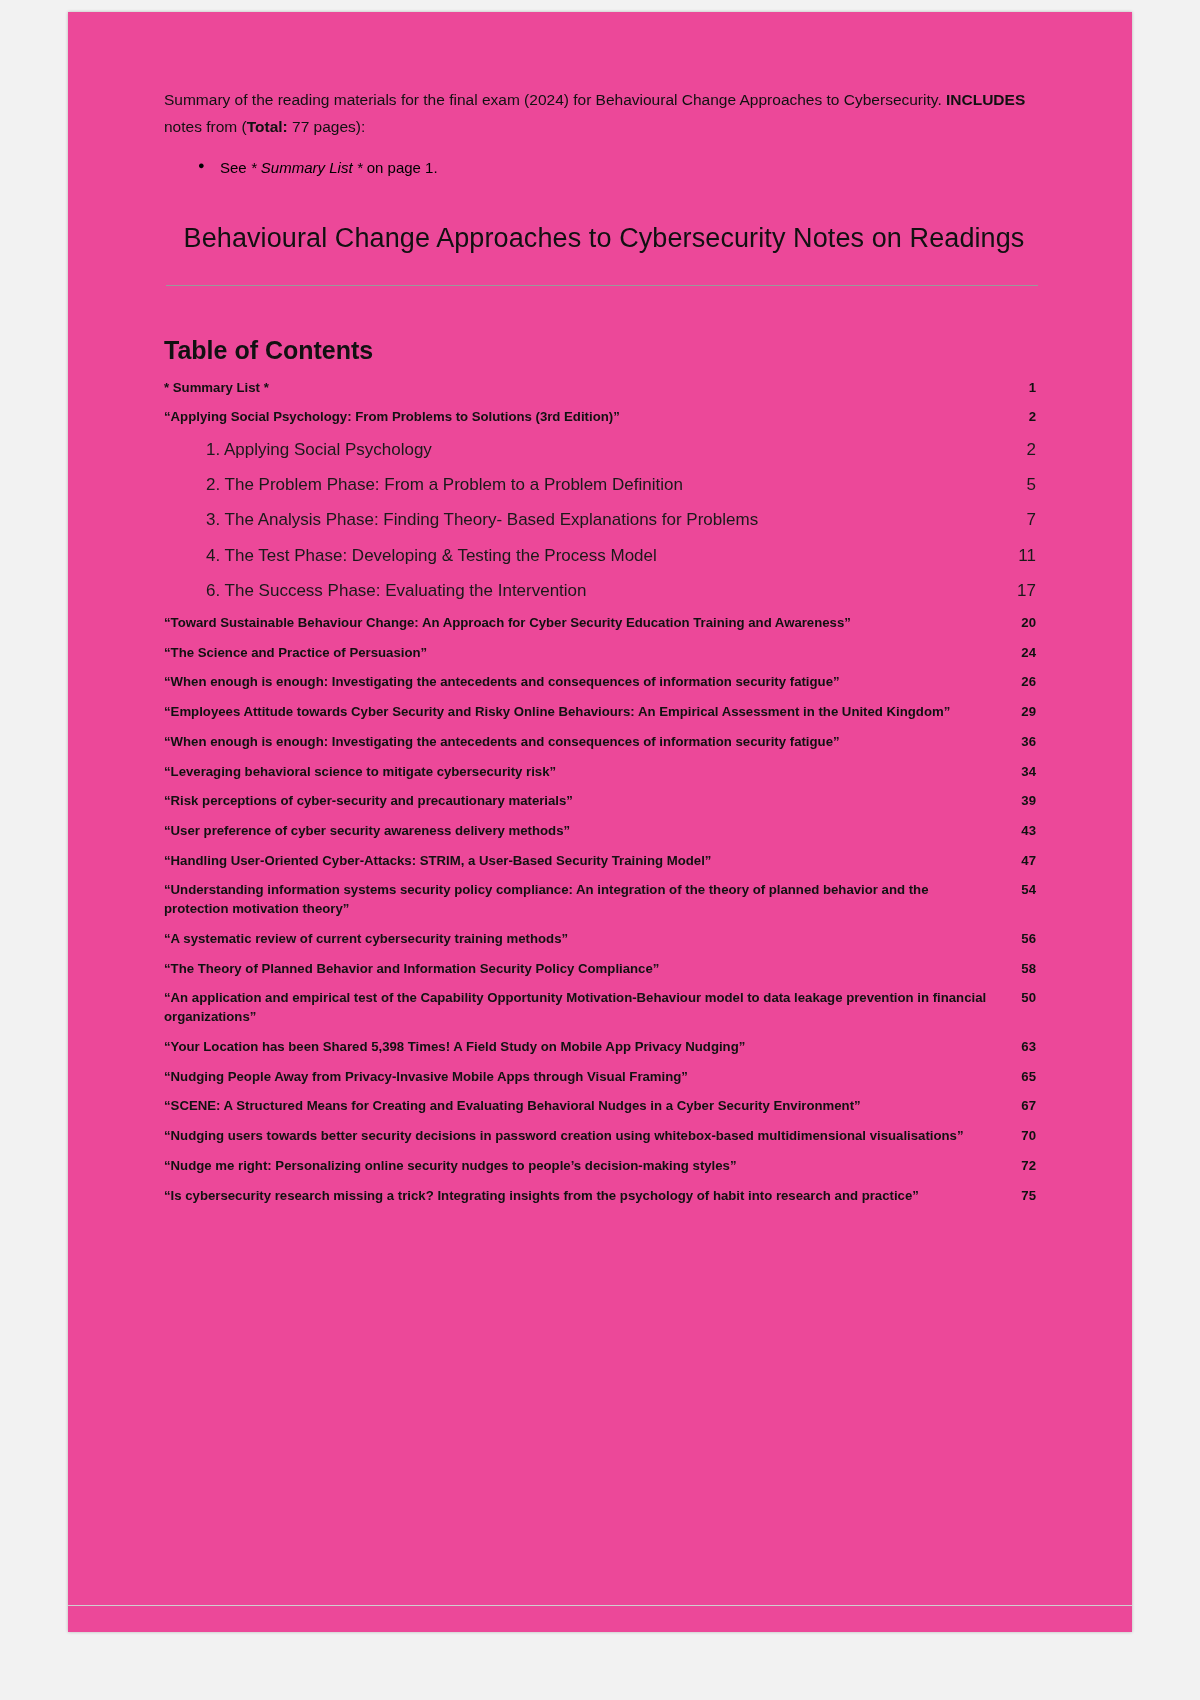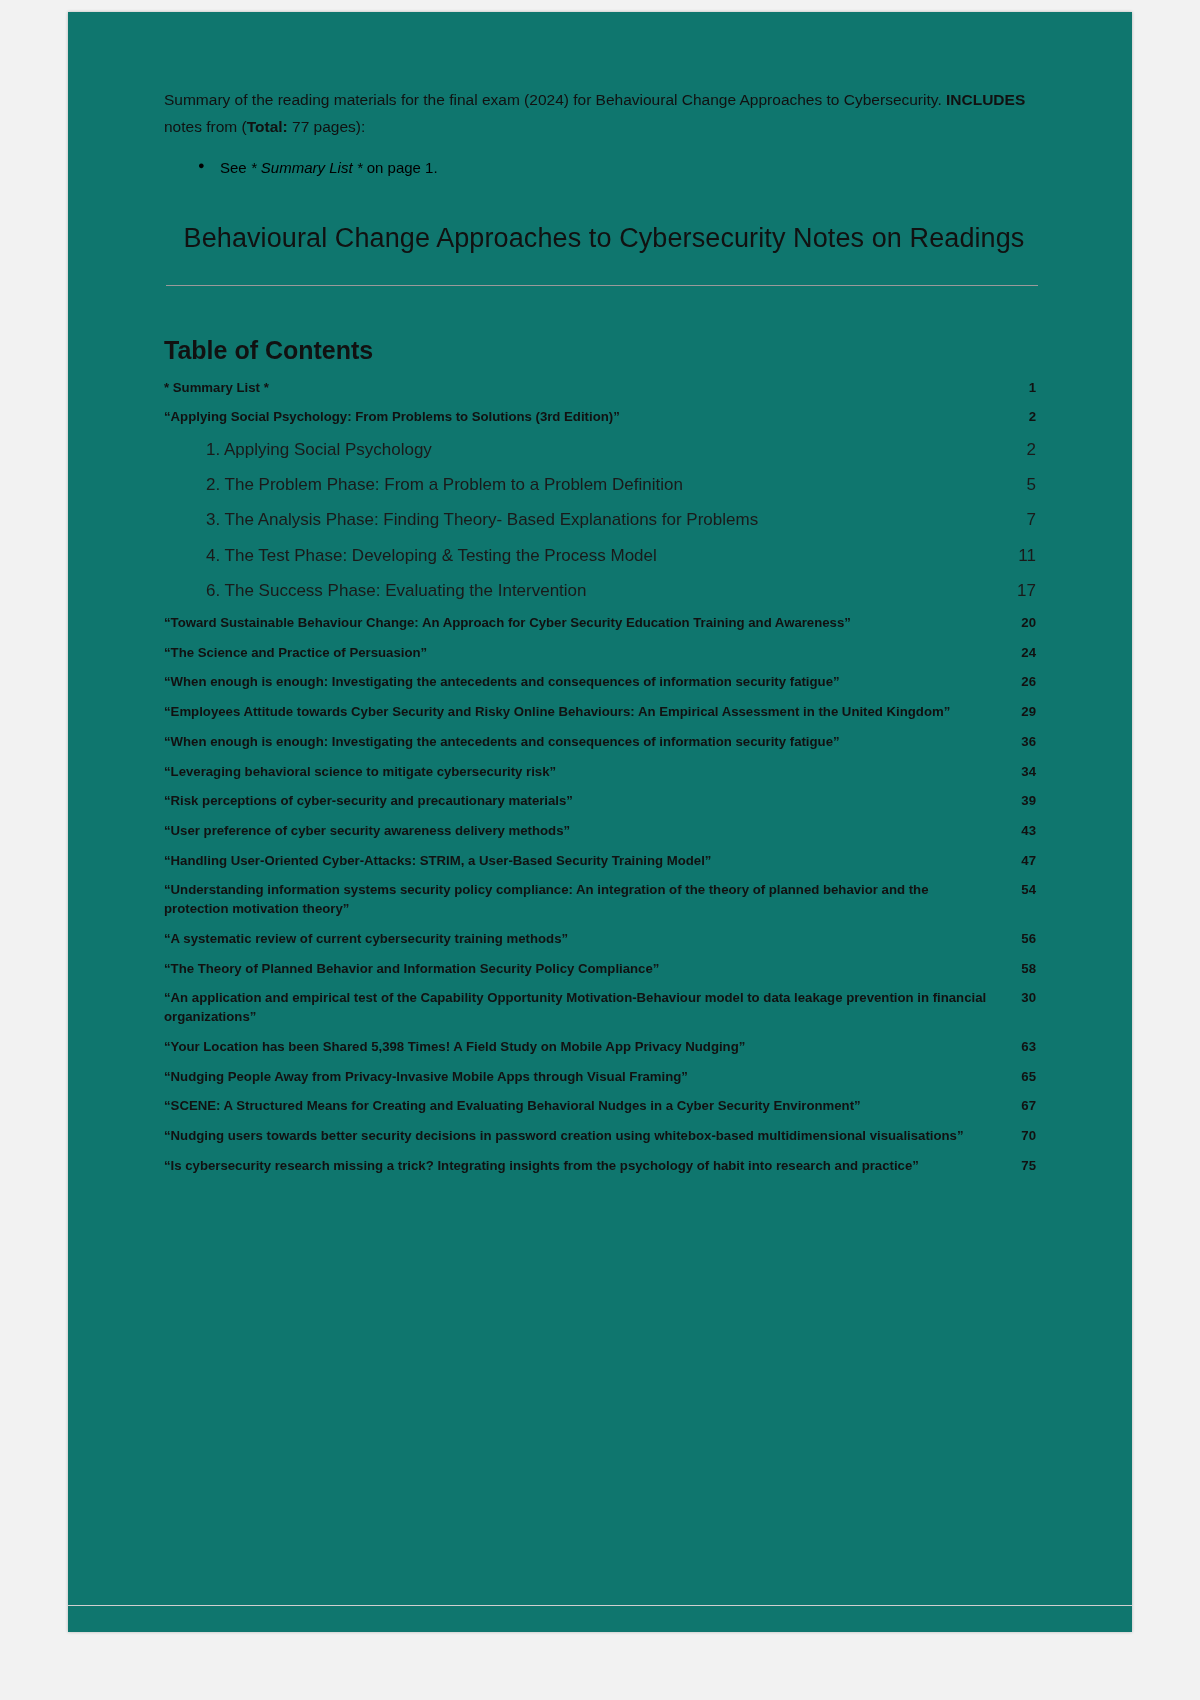--- a/index.html
+++ b/index.html
@@ -11,21 +11,21 @@
     width: 1200px;
     height: 1700px;
     font-family: "Liberation Sans", sans-serif;
     color: #000;
   }
   .page {
     position: relative;
     width: 1064px;
     min-height: 1620px;
     margin: 12px auto 0 auto;
-    background: #0f766e;
+    background: #ec4899;
     box-shadow: 0 0 3px rgba(0,0,0,0.25);
     padding: 0;
     box-sizing: border-box;
   }
   .content {
     padding: 58px 96px 0 96px;
   }
   .intro {
     font-size: 15.5px;
     line-height: 1.75;
@@ -195,37 +195,41 @@
           <tr class="lvl1">
             <td class="label">“A systematic review of current cybersecurity training methods”</td>
             <td class="page-no">56</td>
           </tr>
           <tr class="lvl1">
             <td class="label">“The Theory of Planned Behavior and Information Security Policy Compliance”</td>
             <td class="page-no">58</td>
           </tr>
           <tr class="lvl1">
             <td class="label">“An application and empirical test of the Capability Opportunity Motivation-Behaviour model to data leakage prevention in financial organizations”</td>
-            <td class="page-no">30</td>
+            <td class="page-no">50</td>
           </tr>
           <tr class="lvl1">
             <td class="label">“Your Location has been Shared 5,398 Times! A Field Study on Mobile App Privacy Nudging”</td>
             <td class="page-no">63</td>
           </tr>
           <tr class="lvl1">
             <td class="label">“Nudging People Away from Privacy-Invasive Mobile Apps through Visual Framing”</td>
             <td class="page-no">65</td>
           </tr>
           <tr class="lvl1">
             <td class="label">“SCENE: A Structured Means for Creating and Evaluating Behavioral Nudges in a Cyber Security Environment”</td>
             <td class="page-no">67</td>
           </tr>
           <tr class="lvl1">
             <td class="label">“Nudging users towards better security decisions in password creation using whitebox-based multidimensional visualisations”</td>
             <td class="page-no">70</td>
+          </tr>
+          <tr class="lvl1">
+            <td class="label">“Nudge me right: Personalizing online security nudges to people’s decision-making styles”</td>
+            <td class="page-no">72</td>
           </tr>
           <tr class="lvl1">
             <td class="label">“Is cybersecurity research missing a trick? Integrating insights from the psychology of habit into research and practice”</td>
             <td class="page-no">75</td>
           </tr>
         </tbody>
     </table>
 
   </div>
   <div class="footer-rule"></div>

